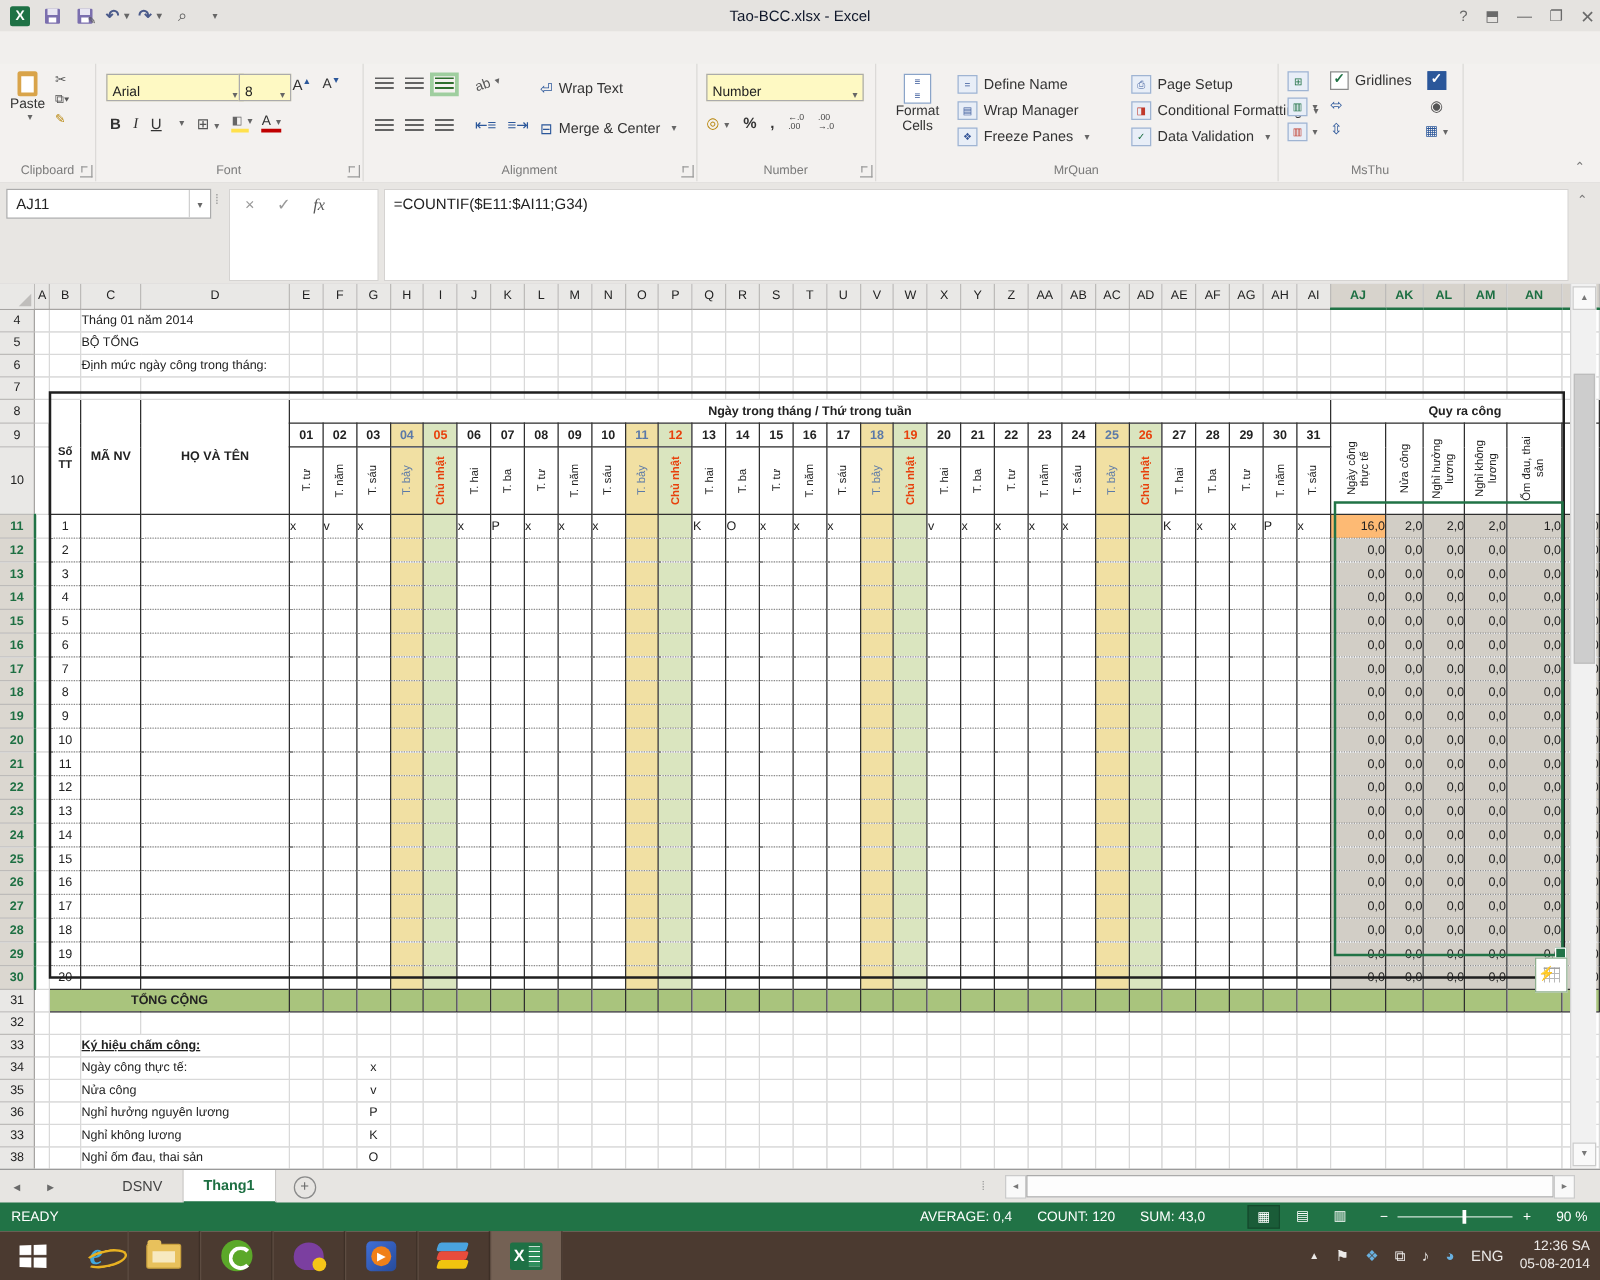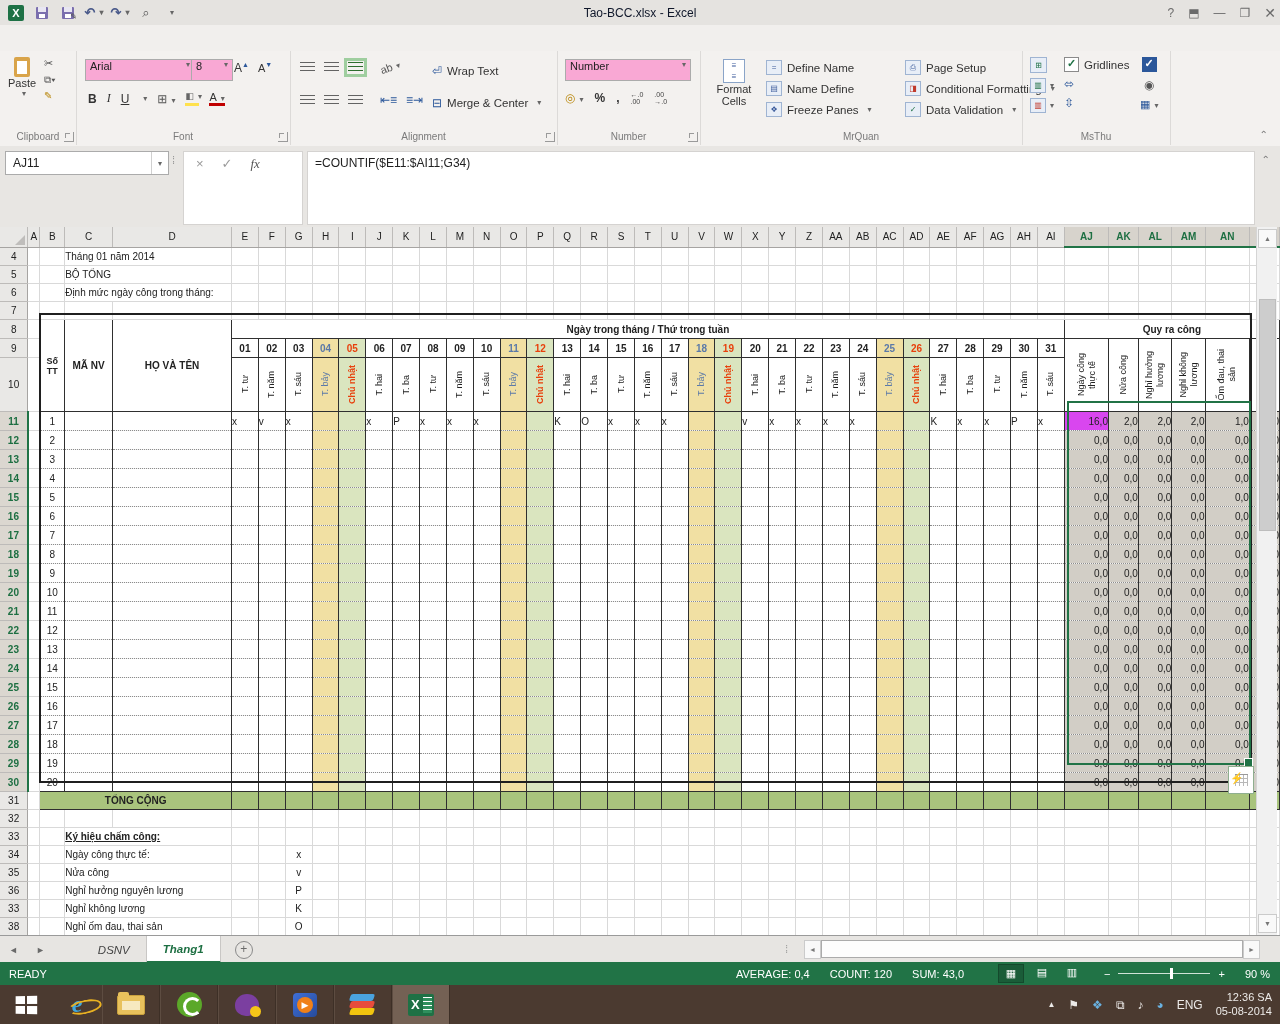--- a/index.html
+++ b/index.html
@@ -26,21 +26,21 @@
   .signin{position:absolute;right:14px;bottom:4px;display:flex;align-items:center;gap:7px;font-size:11.5px;color:#444;}
   .avatar{width:17px;height:17px;border-radius:50%;background:#cfcdcb;position:relative;overflow:hidden;}
   .avatar:before{content:"";position:absolute;left:5px;top:3px;width:7px;height:7px;border-radius:50%;background:#fff;}
   .avatar:after{content:"";position:absolute;left:2px;top:10px;width:13px;height:8px;border-radius:50% 50% 0 0;background:#fff;}
   
   .ribbon{position:absolute;left:0;top:51px;width:1280px;height:95px;background:#F3F1EF;border-bottom:1px solid #C9C7C5;}
   .rgroup{position:absolute;top:0;height:94px;border-right:1px solid #DCDAD8;}
   .glabel{position:absolute;bottom:3px;left:0;right:0;text-align:center;font-size:10px;color:#7a7a7a;}
   .launcher{position:absolute;right:2px;bottom:3px;width:9px;height:9px;border-left:1px solid #9a9a9a;border-top:1px solid #9a9a9a;transform:rotate(180deg);}
   .launcher:after{content:"";position:absolute;right:1px;bottom:1px;width:4px;height:4px;border-right:1px solid #9a9a9a;border-bottom:1px solid #9a9a9a;}
-  .combo{background:#f9a8d4;border:1px solid #ABABAB;height:20px;display:flex;align-items:flex-start;font-size:11px;color:#222;padding:0 4px;justify-content:space-between;}
+  .combo{background:#fef9c3;border:1px solid #ABABAB;height:20px;display:flex;align-items:flex-end;font-size:11px;color:#222;padding:0 4px;justify-content:space-between;}
   .darr{font-size:8px;color:#666;margin-left:4px;}
   .bigbtn{display:flex;flex-direction:column;align-items:center;font-size:11px;color:#333;}
   .bars{display:inline-block;width:15px;height:11px;background:repeating-linear-gradient(#636363 0 1.5px,transparent 1.5px 4px);}
   .bars.hl{outline:3px solid #9FCE9F;outline-offset:1px;background:repeating-linear-gradient(#2e6e2e 0 1.5px,transparent 1.5px 4px);}
   .mini{font-size:12px;color:#2b579a;}
   .ritem{display:flex;align-items:center;gap:5px;font-size:11.5px;color:#333;height:21px;white-space:nowrap;}
   .iico{width:14px;height:13px;background:#E8EEF7;border:1px solid #9FB4D2;font-size:8px;color:#39599a;display:flex;align-items:center;justify-content:center;flex:none;}
   .chk{width:13px;height:13px;background:#fff;border:1px solid #8a8a8a;color:#217346;font-size:11px;line-height:11px;text-align:center;font-weight:bold;}
   
   .fbar{position:absolute;left:0;top:146px;width:1280px;height:81px;background:#E8E6E3;border-bottom:1px solid #BBB9B7;}
@@ -70,21 +70,21 @@
   .sun{background:#DAE5BF !important;}
   td.dnum{font-size:11px;}
   td.dnum.sat{color:#5B79A8;}
   td.dnum.sun{color:#E8400C;}
   td.vt div{writing-mode:vertical-rl;transform:rotate(180deg);white-space:pre-line;margin:0 auto;font-size:9px;font-weight:normal;line-height:1.2;}
   td.dow{color:#333;}
   td.dow.sat div{color:#5B79A8;}
   td.dow.sun div{color:#E8400C;font-weight:bold;}
   td.mark{text-align:left;padding-left:2px;font-size:10px;}
   td.val{text-align:right;padding-right:3px;background:#D2CEC6;font-size:10px;}
-  td.val.active{background:#d946ef;}
+  td.val.active{background:#fdba74;}
   td.stt{text-align:center;font-size:9px;}
   td.totalc{background:#A9C47D;border:1px solid #2f2f2f;}
   td.totall{background:#A9C47D;border:1px solid #2f2f2f;color:#2222CC;font-weight:bold;text-align:center;font-size:10px;}
   td.ltitle{font-size:12px;font-weight:bold;text-decoration:underline;background:#fff;border-right:1px solid #D9D9D9;border-bottom:1px solid #D9D9D9;padding-left:3px;}
   td.llabel{font-size:11px;background:#fff;border-right:1px solid #D9D9D9;border-bottom:1px solid #D9D9D9;padding-left:3px;}
   td.lmark{font-size:11px;text-align:center;background:#fff;border-right:1px solid #D9D9D9;border-bottom:1px solid #D9D9D9;}
   .overlay{position:absolute;pointer-events:none;}
   .tbloutline{border:2px solid #1f1f1f;}
   .selrect{border:2px solid #217346;}
   .fillhandle{position:absolute;width:7px;height:7px;background:#217346;border:1px solid #fff;}
@@ -93,21 +93,21 @@
      linear-gradient(#9a9a9a 0 0) 0 0/13px 1px no-repeat,
      repeating-linear-gradient(#b8b8b8 0 1px,transparent 1px 4px),
      repeating-linear-gradient(90deg,#b8b8b8 0 1px,transparent 1px 4px);position:relative;}
   .qa-bolt{position:absolute;left:-4px;top:-2px;color:#E7A100;font-size:11px;font-weight:bold;}
   .vscroll{position:absolute;left:1256px;top:0;width:20px;height:708px;background:#F1F1F1;border-left:1px solid #D5D5D5;}
   .sbtn{position:absolute;left:1px;width:17px;height:17px;background:#F9F9F9;border:1px solid #CBCBCB;color:#777;font-size:7px;display:flex;align-items:center;justify-content:center;}
   .vthumb{position:absolute;left:2px;top:72px;width:15px;height:230px;background:#CDCDCD;border:1px solid #bdbdbd;}
   
   .tabsbar{position:absolute;left:0;top:935px;width:1280px;height:27px;background:#E7E5E2;border-top:1px solid #9a9a9a;display:flex;align-items:stretch;font-size:11.5px;}
   .navarr{color:#6a6a6a;font-size:9px;display:flex;align-items:center;padding:0 9px;}
-  .stab{display:flex;align-items:center;padding:12px 16px;color:#444;border-right:1px solid #C9C7C5;font-style:italic;}
+  .stab{display:flex;align-items:center;padding:12px 16px;color:#444;border-right:1px solid #C9C7C5;}
   .stab.active{background:#fff;color:#1D6F42;font-weight:bold;border-bottom:2px solid #217346;border-right:1px solid #C9C7C5;}
   .plus{width:16px;height:16px;border:1px solid #8a8a8a;border-radius:50%;color:#6a6a6a;font-size:12px;line-height:14px;text-align:center;align-self:center;margin-left:14px;}
   .hscroll{position:absolute;right:20px;top:4px;width:456px;height:17px;}
   .hbtn{position:absolute;top:0;width:15px;height:17px;background:#F9F9F9;border:1px solid #CBCBCB;color:#777;font-size:7px;display:flex;align-items:center;justify-content:center;}
   .hthumb{position:absolute;left:17px;top:0;width:420px;height:16px;background:#FDFDFD;border:1px solid #ABABAB;}
   .splitdots{position:absolute;right:492px;top:8px;color:#9a9a9a;font-size:10px;}
   
   .statusbar{position:absolute;left:0;top:962px;width:1280px;height:23px;background:#217346;color:#fff;font-size:11px;display:flex;align-items:center;}
   .stat-right{position:absolute;right:10px;display:flex;align-items:center;gap:20px;}
   .viewbtn{width:24px;height:17px;display:flex;align-items:center;justify-content:center;font-size:11px;color:#fff;}
@@ -269,21 +269,21 @@
         <span style="display:inline-block;width:20px;height:22px;background:#fff;border:1px solid #8aa4c8;font-size:8px;color:#39599a;line-height:1.4">≡<br>≡</span>
         <span style="white-space:pre-line">Format Cells</span>
       </div>
       <div style="position:absolute;left:66px;top:6px">
         <div class="ritem">
             <span class="iico">=</span>
             <span>Define Name</span>
           </div>
         <div class="ritem">
             <span class="iico">▤</span>
-            <span>Name Define</span>
+            <span>Wrap Manager</span>
           </div>
         <div class="ritem">
             <span class="iico">❖</span>
             <span>Freeze Panes</span>
             <span class="darr">▾</span>
           </div>
       </div>
       <div style="position:absolute;left:205px;top:6px">
         <div class="ritem">
             <span class="iico">⎙</span>

